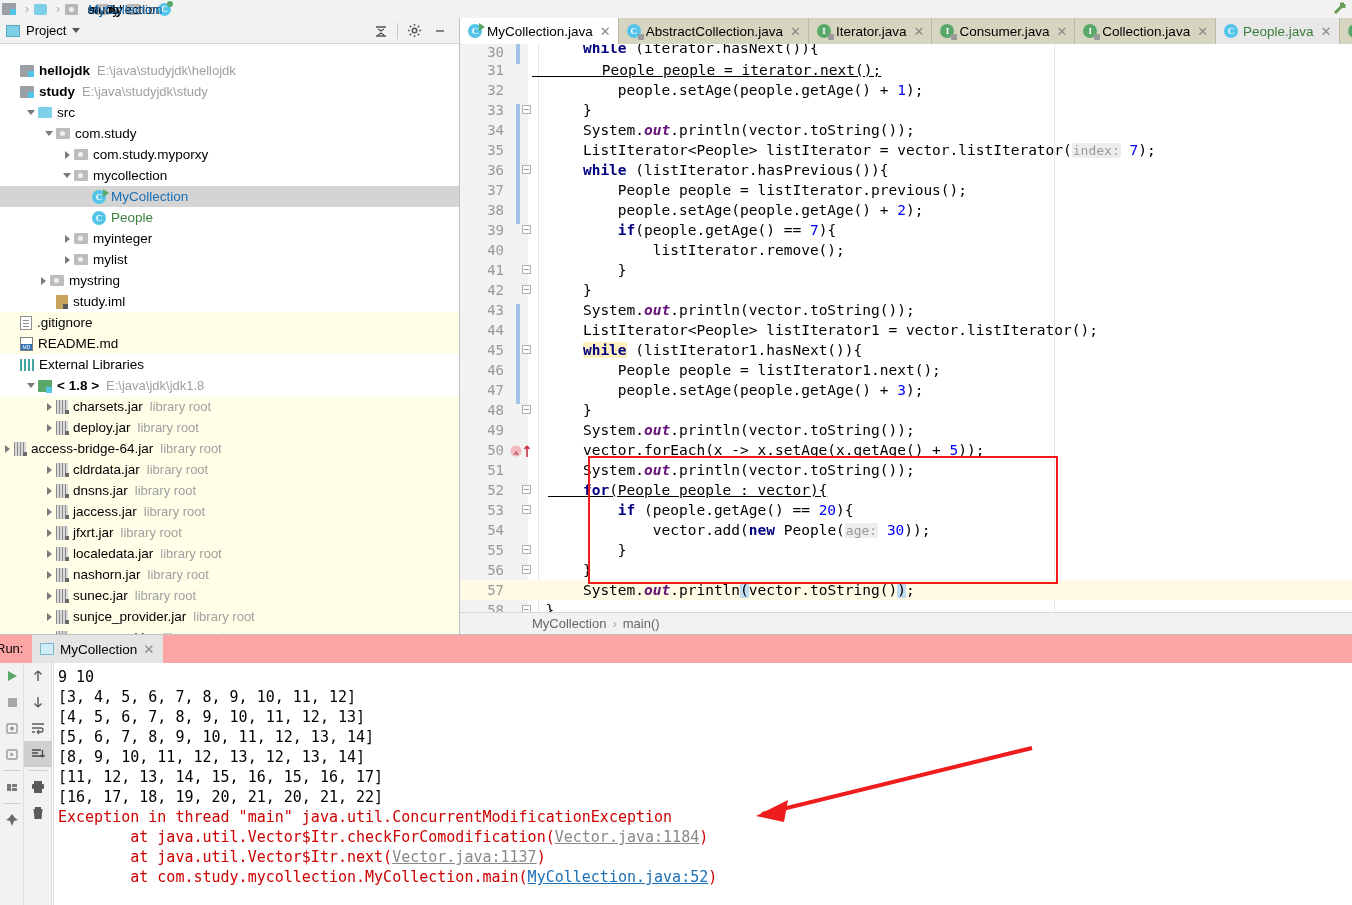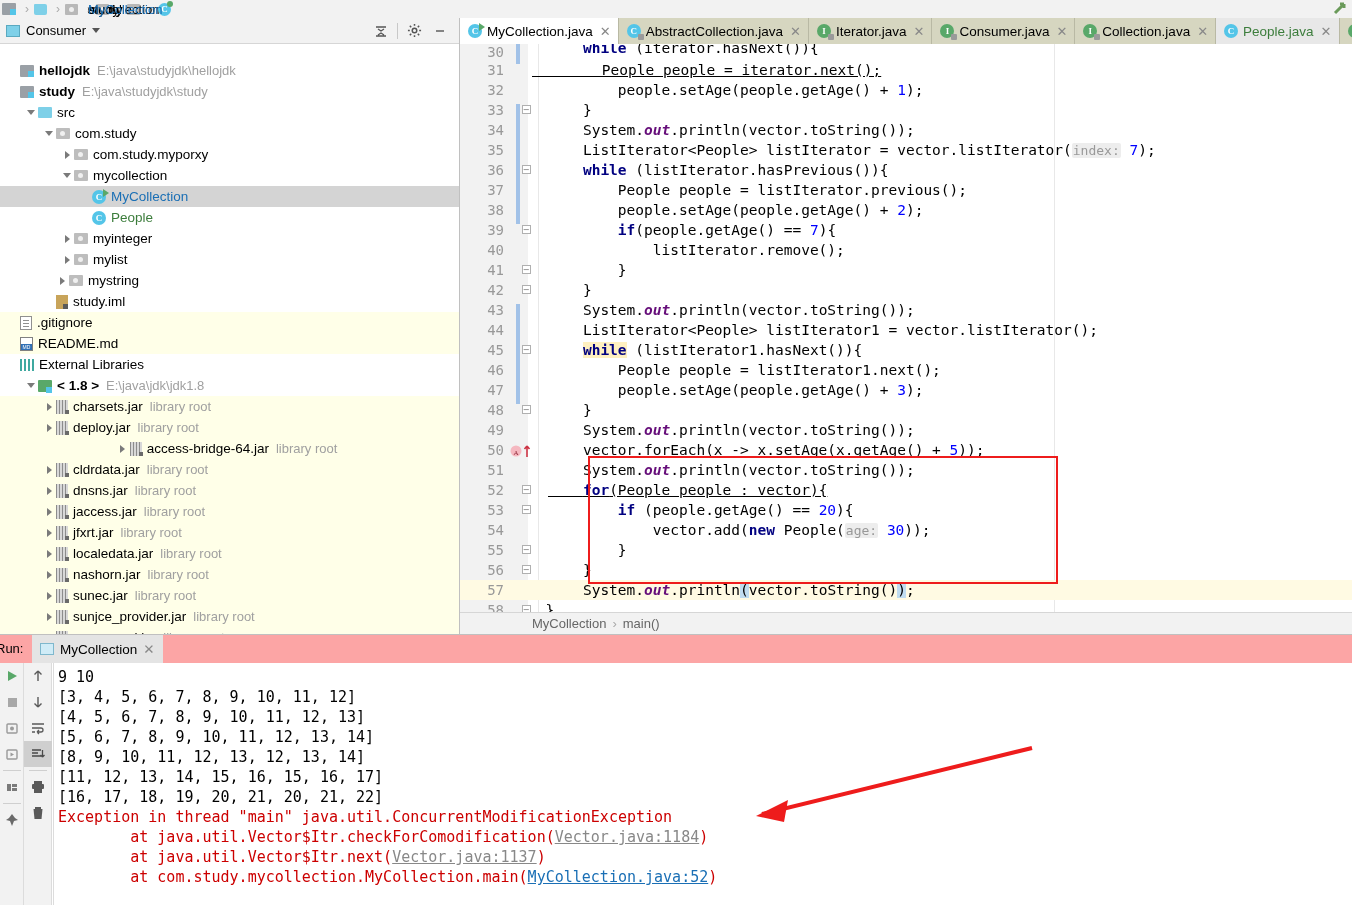--- a/index.html
+++ b/index.html
@@ -216,21 +216,21 @@
             <path d="M3 12 L12 3" stroke="#6a9a5a" stroke-width="3" fill="none"></path>
             <path d="M12 3 L8 3 M12 3 L12 7" stroke="#6a9a5a" stroke-width="3" fill="none"></path>
           </svg>
       </span>
     </div>
   </div>
 
   <div class="project-panel">
     <div class="project-header">
       <span class="ph-icon"></span>
-      <span class="ph-title">Consumer</span>
+      <span class="ph-title">Project</span>
       <span class="ph-caret"></span>
       <div class="ph-tools">
         <div class="tool">
           <svg width="14" height="14" viewBox="0 0 14 14">
               <path d="M2 3h10M4 5l3 2 3-2M4 11l3-2 3 2M2 12h10" stroke="#555" stroke-width="1.3" fill="none"></path>
             </svg>
         </div>
         <span class="ph-divider"></span>
         <div class="tool">
           <svg width="15" height="15" viewBox="0 0 16 16">
@@ -291,21 +291,21 @@
         <div class="tnode" style="padding-left: 60px;">
           <span class="tw right"></span>
           <span class="i-pkg"></span>
           <span class="tlabel">myinteger</span>
         </div>
         <div class="tnode" style="padding-left: 60px;">
           <span class="tw right"></span>
           <span class="i-pkg"></span>
           <span class="tlabel">mylist</span>
         </div>
-        <div class="tnode" style="padding-left: 55px;">
+        <div class="tnode" style="padding-left: 36px;">
           <span class="tw right"></span>
           <span class="i-pkg"></span>
           <span class="tlabel">mystring</span>
         </div>
         <div class="tnode" style="padding-left: 42px;">
           <span class="tw"></span>
           <span class="i-iml"></span>
           <span class="tlabel">study.iml</span>
         </div>
         <div class="tnode yellowbg" style="padding-left: 6px;">
@@ -334,21 +334,21 @@
           <span class="i-jar"></span>
           <span class="tlabel">charsets.jar</span>
           <span class="tsub">library root</span>
         </div>
         <div class="tnode yellowbg" style="padding-left: 42px;">
           <span class="tw right"></span>
           <span class="i-jar"></span>
           <span class="tlabel">deploy.jar</span>
           <span class="tsub">library root</span>
         </div>
-        <div class="tnode yellowbg" style=" justify-content: center;">
+        <div class="tnode yellowbg" style="">
           <span class="tw right"></span>
           <span class="i-jar"></span>
           <span class="tlabel">access-bridge-64.jar</span>
           <span class="tsub">library root</span>
         </div>
         <div class="tnode yellowbg" style="padding-left: 42px;">
           <span class="tw right"></span>
           <span class="i-jar"></span>
           <span class="tlabel">cldrdata.jar</span>
           <span class="tsub">library root</span>

